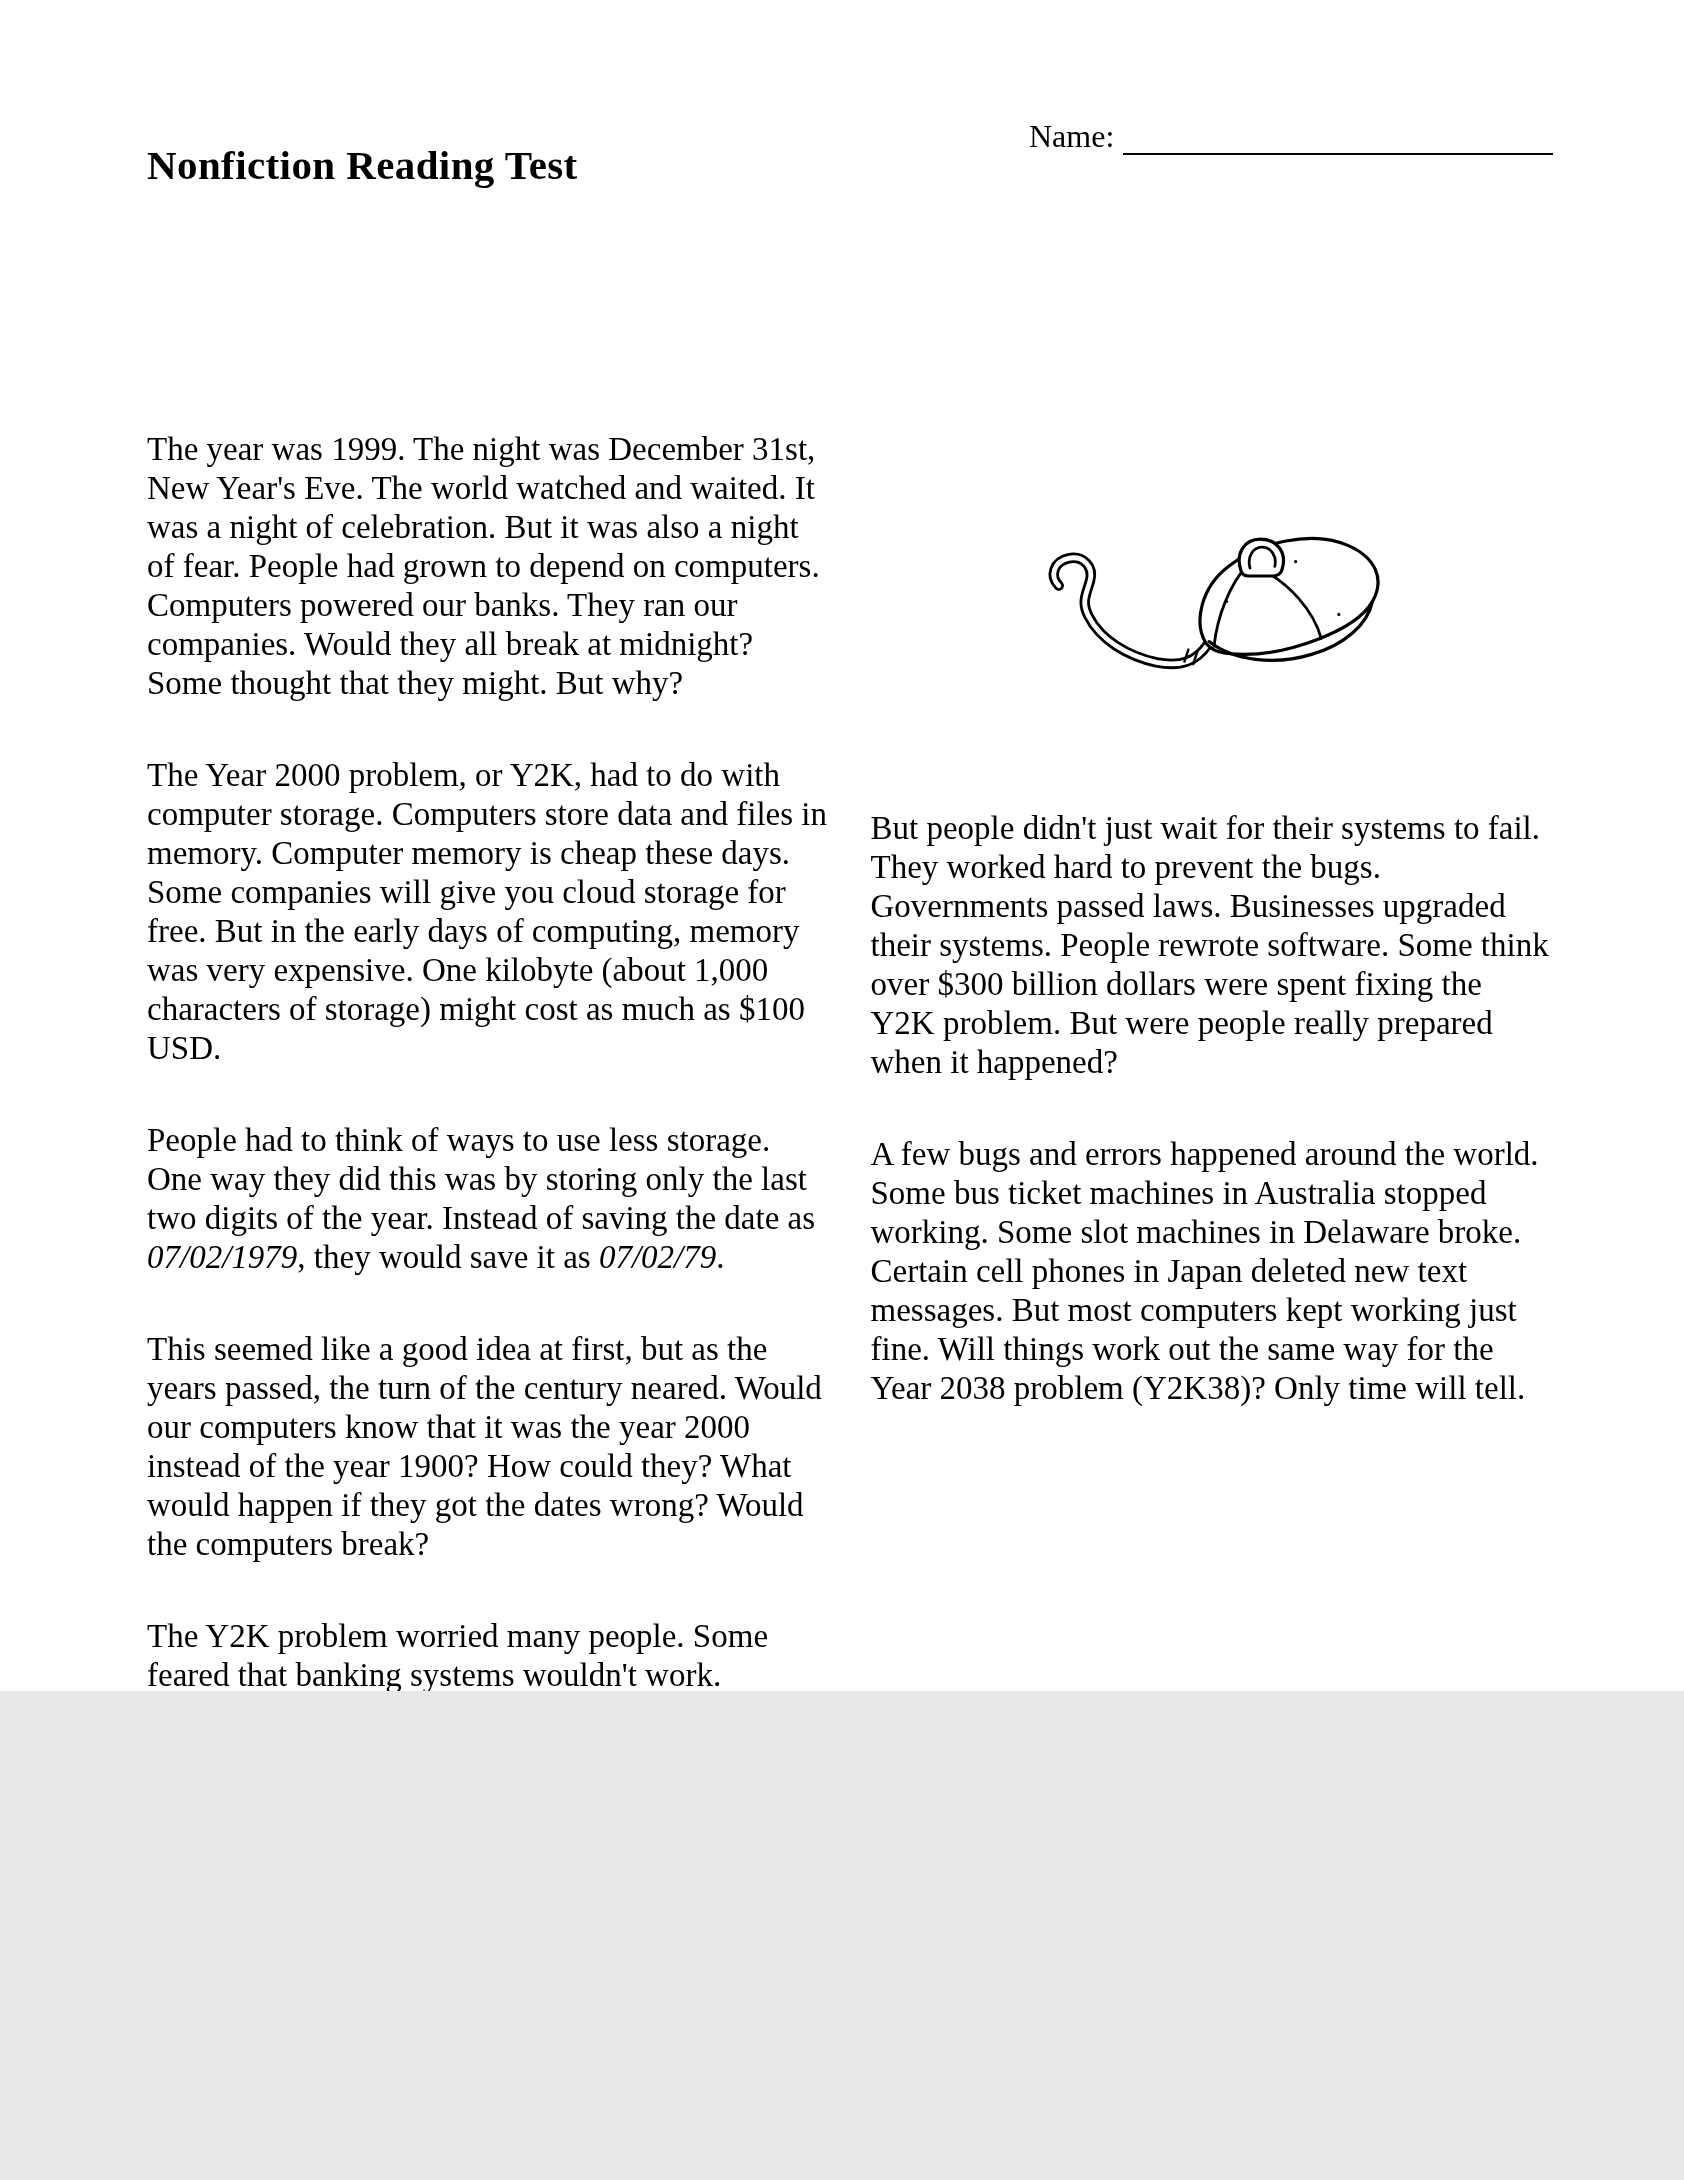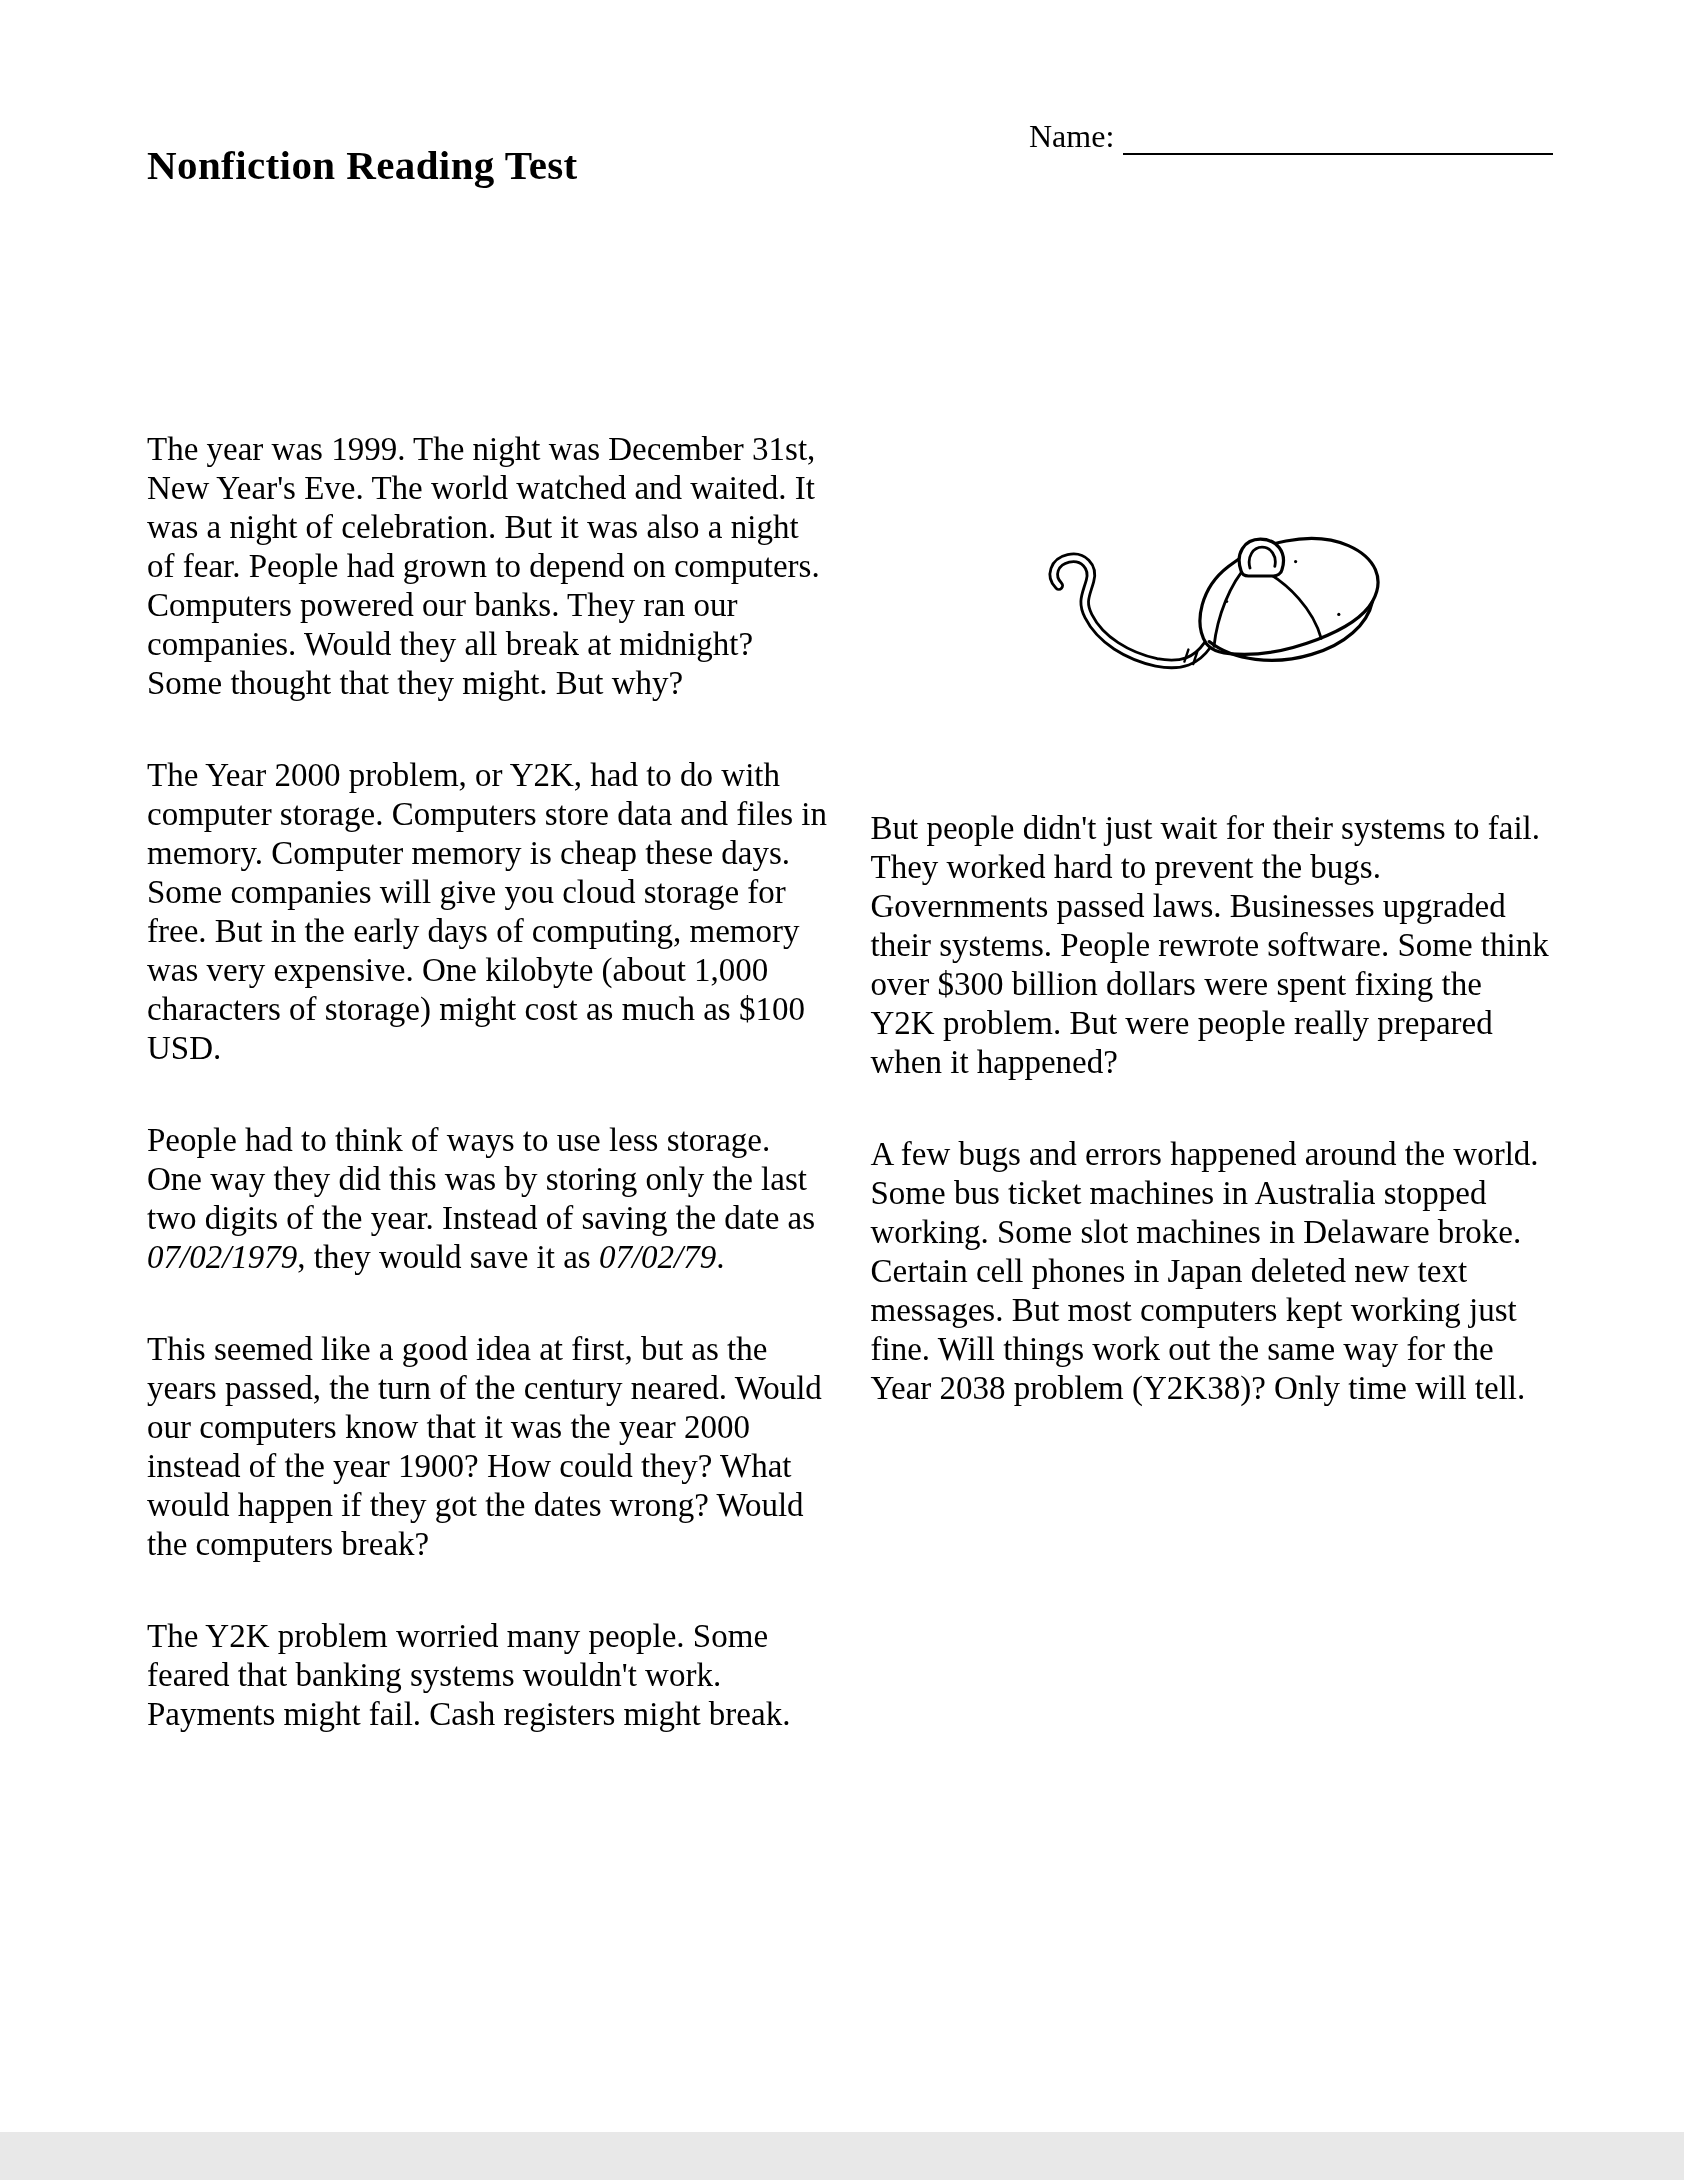--- a/index.html
+++ b/index.html
@@ -1,19 +1,19 @@
 <!DOCTYPE html>
 <html style="font-size:13.6px"><head>
 <meta charset="utf-8">
 <style>
   html, body { margin: 0; padding: 0; background: #e8e8e8; }
   .page {
     position: relative;
     width: 1685px;
-    height: 2132px;
+    height: 1691px;
     background: #ffffff;
     font-family: "Liberation Serif", serif;
     color: #000;
     overflow: hidden;
   }
   .name-row {
     position: absolute;
     top: 118px;
     left: 1029px;
     font-size: 32px;

